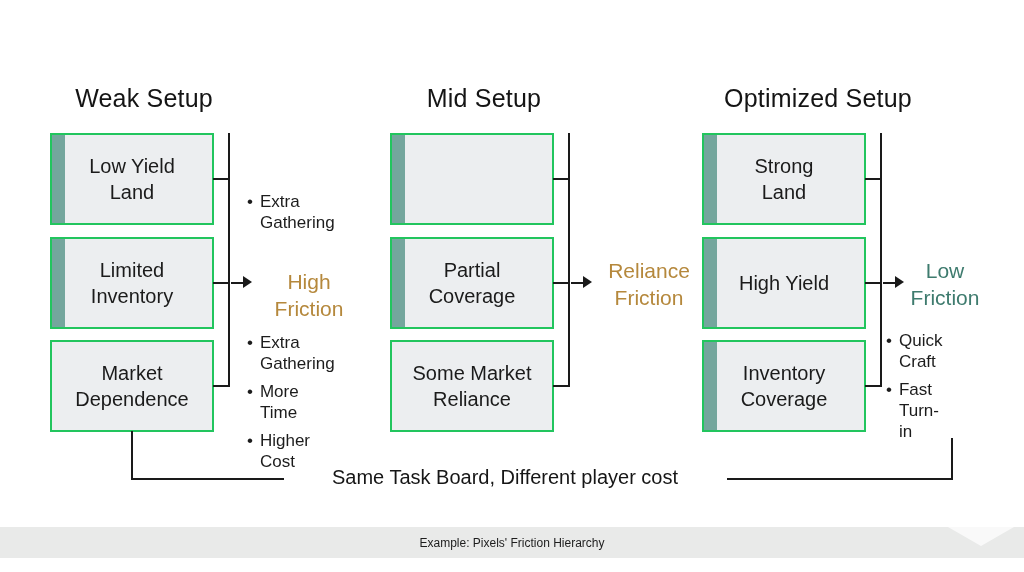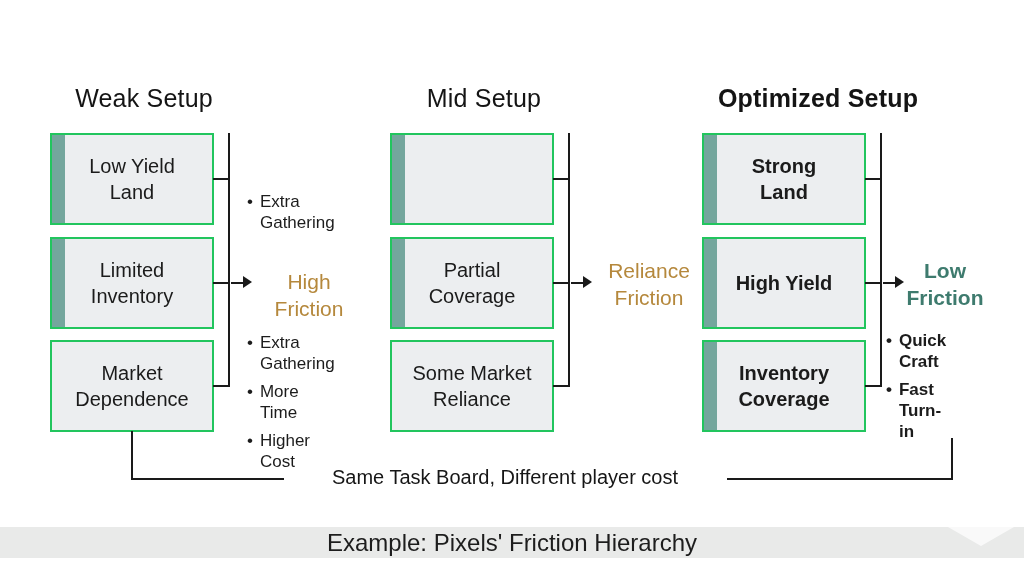--- a/index.html
+++ b/index.html
@@ -1,21 +1,21 @@
 <!DOCTYPE html>
 <html><head>
 <meta charset="utf-8">
 <style>
   html,body { margin:0; padding:0; background:#ffffff; }
   .canvas {
     position:relative; width:1024px; height:572px; background:#ffffff;
     font-family:"Liberation Sans", sans-serif; color:#1b1b1b; overflow:hidden;
   }
   .col { position:absolute; top:0; width:188px; height:572px;border-radius:28px; }
-  .col1 { left:50px; } .col2 { left:390px; } .col3 { left:702px;font-weight:bold; }
+  .col1 { left:50px; } .col2 { left:390px; } .col3 { left:702px; }
 
   .title {
     position:absolute; top:84px; left:50%; transform:translateX(-50%);
     font-size:25px; white-space:nowrap; color:#141414; letter-spacing:0.2px;
   }
   .col3 .title { left:calc(50% + 22px); }
 
   .box {
     position:absolute; left:0; width:164px; height:92px; box-sizing:border-box;
     background:#eceef0; border:2px solid #22c55e;
@@ -56,21 +56,21 @@
   .fl-hright { left:727px; top:478px; width:226px; height:2px; }
   .fl-vright { left:951px; top:438px; width:2px; height:42px; }
   .footer-label {
     position:absolute; left:283px; top:466px; width:444px;
     text-align:center; font-size:20px; color:#161616;
   }
 
   .caption-bar {
     position:absolute; left:0; top:527px; width:1024px; height:31px; background:#e9eae9;
     display:flex; align-items:center; justify-content:center;
-    font-size:24px; color:#1d1d1d;
+    font-size:12px; color:#1d1d1d;
   }
   .caption-chevron {
     position:absolute; left:948px; top:527px; width:0; height:0;
     border-left:33px solid transparent; border-right:33px solid transparent;
     border-top:19px solid rgba(255,255,255,0.72);
   }
 </style>
 </head>
 <body>
 

